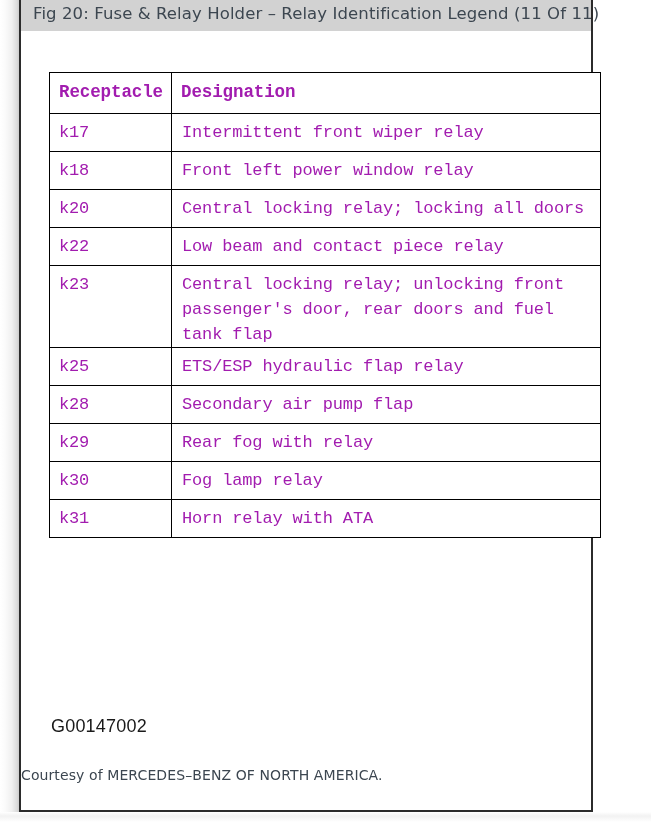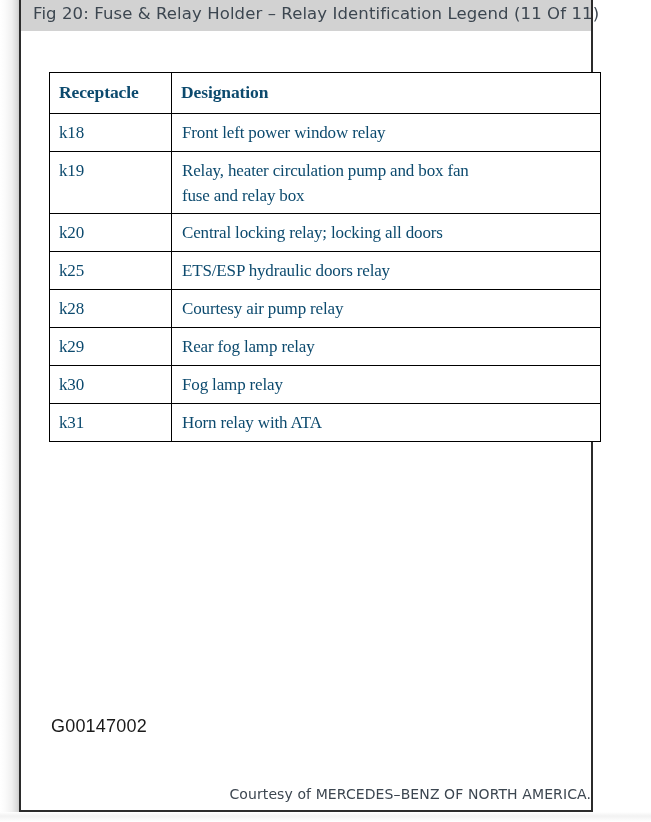--- a/index.html
+++ b/index.html
@@ -96,22 +96,22 @@
     width: 551px;
     border-collapse: collapse;
     table-layout: fixed;
     background: #ffffff;
   }
   #legend-table td,
   #legend-table th {
     border: 1.7px solid #000000;
     padding: 0;
     vertical-align: top;
-    font-family: Liberation Serif, serif;
-    color: #0c4a6e;
+    font-family: Liberation Mono, monospace;
+    color: #a21caf;
   }
 
   col.col-receptacle { width: 122px; }
   col.col-designation { width: 429px; }
 
   
   thead th {
     height: 40px;
     font-size: 17.5px;
     font-weight: bold;
@@ -153,22 +153,22 @@
     color: #1a1a1a;
     font-family: "Liberation Sans", sans-serif;
     letter-spacing: 0.2px;
   }
 
   
   #courtesy {
     position: absolute;
     left: 0;
     right: 0;
-    top: 755px;
-    text-align: right;
+    top: 736px;
+    text-align: left;
     font-size: 14px;
     color: #3c4650;
     font-family: "DejaVu Sans", sans-serif;
     letter-spacing: 0.1px;
   }
 </style>
 </head>
 <body>
 
 <div id="page">
@@ -194,67 +194,83 @@
             <th>
               <div class="cell">Receptacle</div>
             </th>
             <th>
               <div class="cell">Designation</div>
             </th>
           </tr>
         </thead>
         <tbody id="legend-body">
 
+        <tr class="single">
+              <td class="receptacle">
+                <div class="cell">k17</div>
+              </td>
+              <td class="designation">
+                <div class="cell">Intermittent front wiper relay</div>
+              </td>
+            </tr>
             <tr class="single">
               <td class="receptacle">
                 <div class="cell">k18</div>
               </td>
               <td class="designation">
                 <div class="cell">Front left power window relay</div>
               </td>
             </tr>
+            <tr class="single">
+              <td class="receptacle">
+                <div class="cell">k20</div>
+              </td>
+              <td class="designation">
+                <div class="cell">Central locking relay; locking all doors</div>
+              </td>
+            </tr>
+            <tr class="single">
+              <td class="receptacle">
+                <div class="cell">k22</div>
+              </td>
+              <td class="designation">
+                <div class="cell">Low beam and contact piece relay</div>
+              </td>
+            </tr>
             <tr class="double">
               <td class="receptacle">
-                <div class="cell">k19</div>
-              </td>
-              <td class="designation">
-                <div class="cell">Relay, heater circulation pump and box fan
-fuse and relay box</div>
-              </td>
-            </tr>
-            <tr class="single">
-              <td class="receptacle">
-                <div class="cell">k20</div>
-              </td>
-              <td class="designation">
-                <div class="cell">Central locking relay; locking all doors</div>
+                <div class="cell">k23</div>
+              </td>
+              <td class="designation">
+                <div class="cell">Central locking relay; unlocking front
+passenger's door, rear doors and fuel tank flap</div>
               </td>
             </tr>
             <tr class="single">
               <td class="receptacle">
                 <div class="cell">k25</div>
               </td>
               <td class="designation">
-                <div class="cell">ETS/ESP hydraulic doors relay</div>
+                <div class="cell">ETS/ESP hydraulic flap relay</div>
               </td>
             </tr>
             <tr class="single">
               <td class="receptacle">
                 <div class="cell">k28</div>
               </td>
               <td class="designation">
-                <div class="cell">Courtesy air pump relay</div>
+                <div class="cell">Secondary air pump flap</div>
               </td>
             </tr>
             <tr class="single">
               <td class="receptacle">
                 <div class="cell">k29</div>
               </td>
               <td class="designation">
-                <div class="cell">Rear fog lamp relay</div>
+                <div class="cell">Rear fog with relay</div>
               </td>
             </tr>
             <tr class="single">
               <td class="receptacle">
                 <div class="cell">k30</div>
               </td>
               <td class="designation">
                 <div class="cell">Fog lamp relay</div>
               </td>
             </tr>

